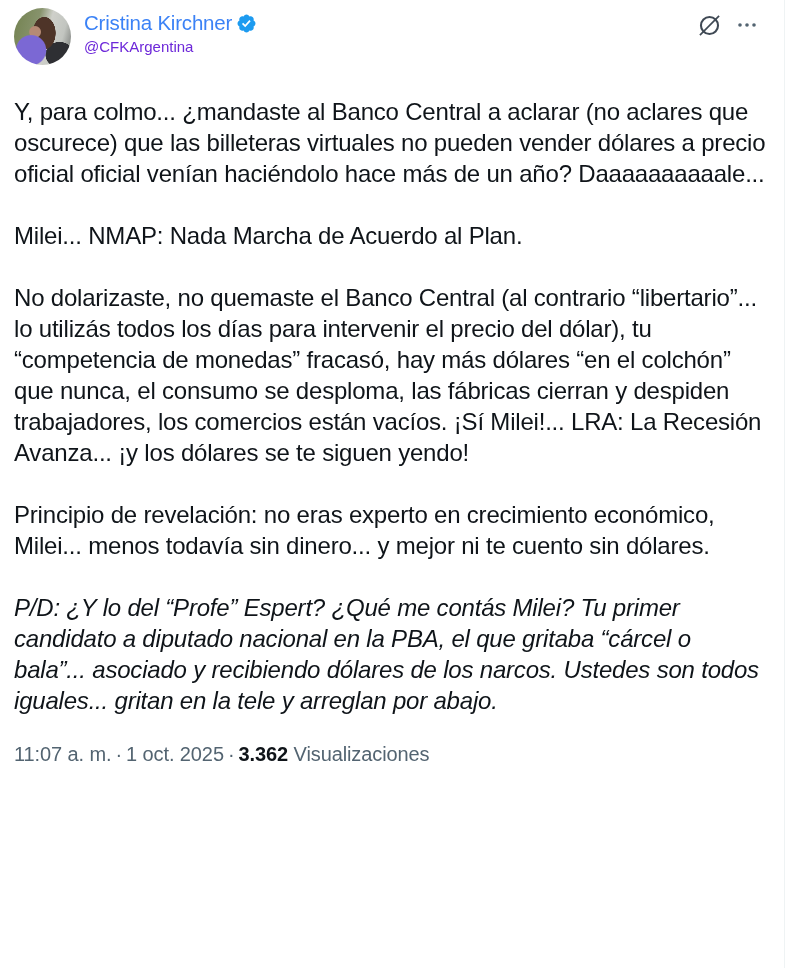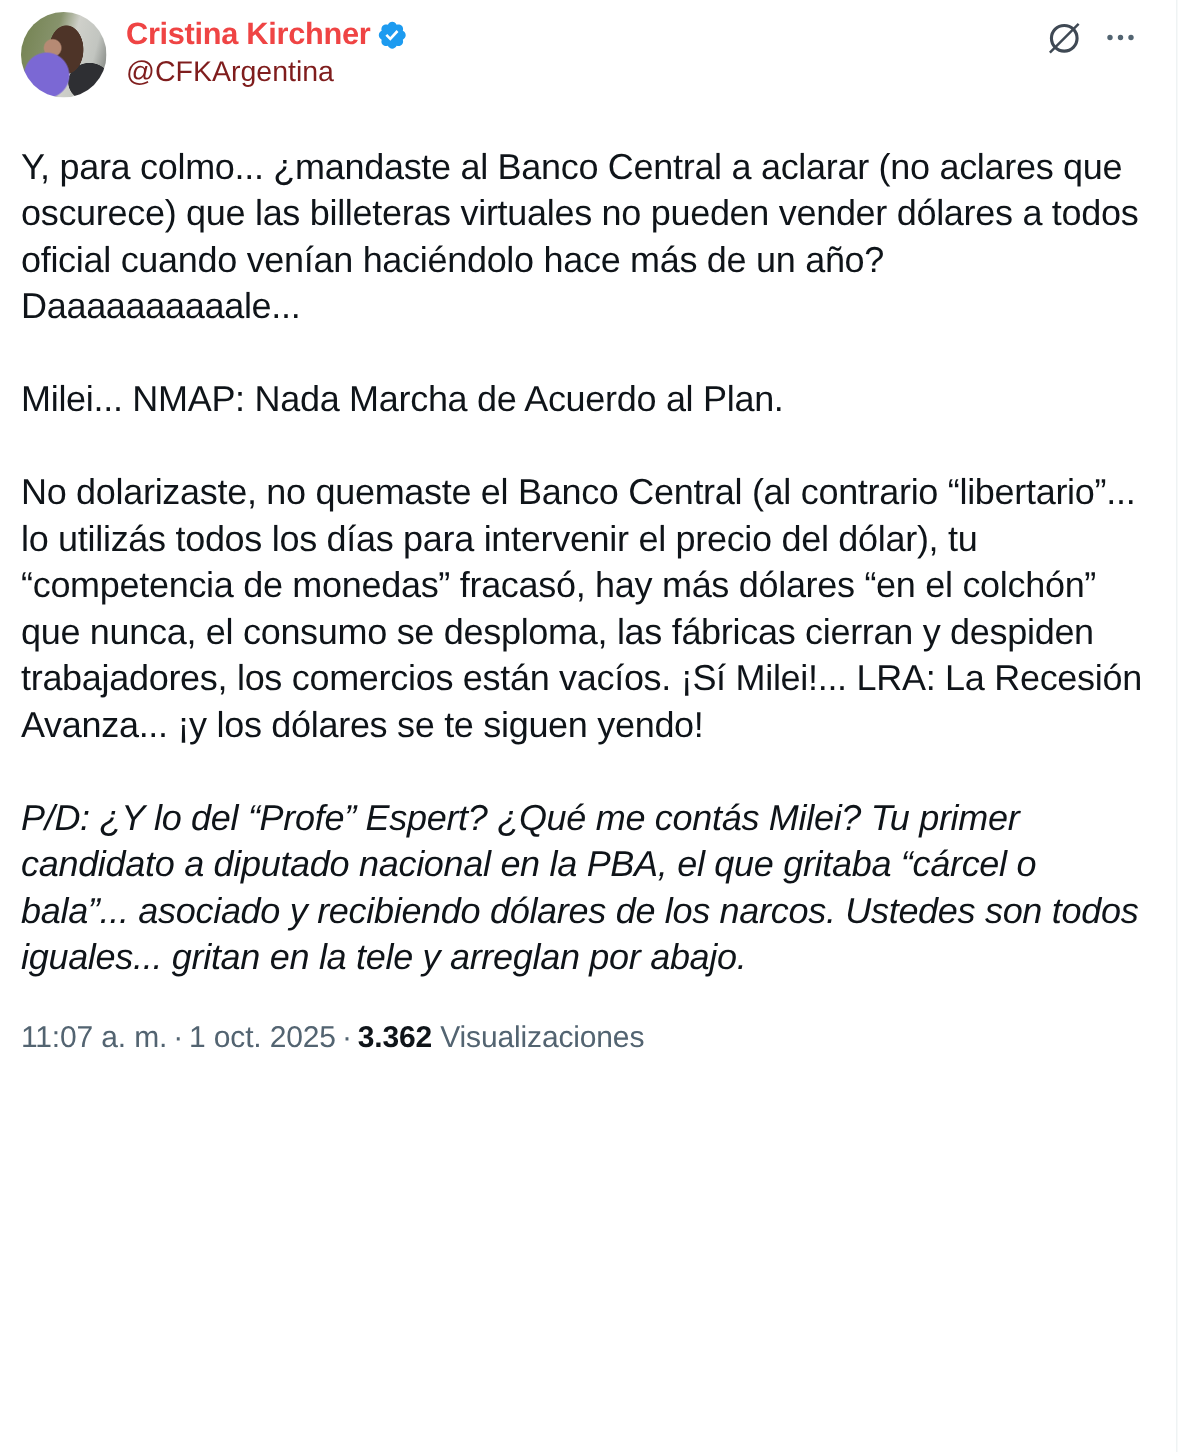--- a/index.html
+++ b/index.html
@@ -34,30 +34,30 @@
       radial-gradient(ellipse 42% 38% at 80% 82%, #2e2f33 0 58%, rgba(46,47,51,0) 60%),
       linear-gradient(105deg, #72814f 0%, #87936c 38%, #cfd0ca 56%, #c2c5c0 78%, #6a6e6a 100%);
   }
   .user-info {
     position: absolute;
     left: 84px; top: 11px;
   }
   .name-row { display: flex; align-items: center; gap: 4px; }
   .display-name {
     font-size: 20.5px;
-    font-weight: 700;
+    font-weight: 400;
     letter-spacing: -0.2px;
-    color: #ef4444;
+    color: #3b82f6;
     white-space: nowrap;
   }
   .verified-badge { width: 21px; height: 21px; flex: 0 0 auto; margin-top: 1px; }
   .user-handle {
     margin-top: 3px;
-    font-size: 19px;
-    color: #7f1d1d;
+    font-size: 15px;
+    color: #6d28d9;
   }
   .header-actions {
     position: absolute;
     right: 24px; top: 12px;
     display: flex;
     align-items: center;
     gap: 12px;
   }
   .icon-btn {
     background: none;
@@ -121,23 +121,24 @@
         <svg width="24" height="24" viewBox="0 0 24 24">
           <circle cx="5" cy="12" r="1.8" fill="#536471"></circle>
           <circle cx="12" cy="12" r="1.8" fill="#536471"></circle>
           <circle cx="19" cy="12" r="1.8" fill="#536471"></circle>
         </svg>
       </button>
     </div>
   </header>
 
   <div class="tweet-body">
-    <p>Y, para colmo... ¿mandaste al Banco Central a aclarar (no aclares que oscurece) que las billeteras virtuales no pueden vender dólares a todos oficial cuando venían haciéndolo hace más de un año? Daaaaaaaaaale...</p>
+    <p>Y, para colmo... ¿mandaste al Banco Central a aclarar (no aclares que oscurece) que las billeteras virtuales no pueden vender dólares a precio oficial oficial venían haciéndolo hace más de un año? Daaaaaaaaaale...</p>
     <p>Milei... NMAP: Nada Marcha de Acuerdo al Plan.</p>
     <p>No dolarizaste, no quemaste el Banco Central (al contrario “libertario”... lo utilizás todos los días para intervenir el precio del dólar), tu “competencia de monedas” fracasó, hay más dólares “en el colchón” que nunca, el consumo se desploma, las fábricas cierran y despiden trabajadores, los comercios están vacíos. ¡Sí Milei!... LRA: La Recesión Avanza... ¡y los dólares se te siguen yendo!</p>
+    <p>Principio de revelación: no eras experto en crecimiento económico, Milei... menos todavía sin dinero... y mejor ni te cuento sin dólares.</p>
     <p>P/D: ¿Y lo del “Profe” Espert? ¿Qué me contás Milei? Tu primer candidato a diputado nacional en la PBA, el que gritaba “cárcel o bala”... asociado y recibiendo dólares de los narcos. Ustedes son todos iguales... gritan en la tele y arreglan por abajo.</p>
   </div>
 
   <div class="tweet-footer">
     <span>11:07 a. m.</span><span class="sep">·</span><span>1 oct. 2025</span><span class="sep">·</span><span class="views-count">3.362</span>&nbsp;<span>Visualizaciones</span>
   </div>
 
 </div>
 
 </body></html>

